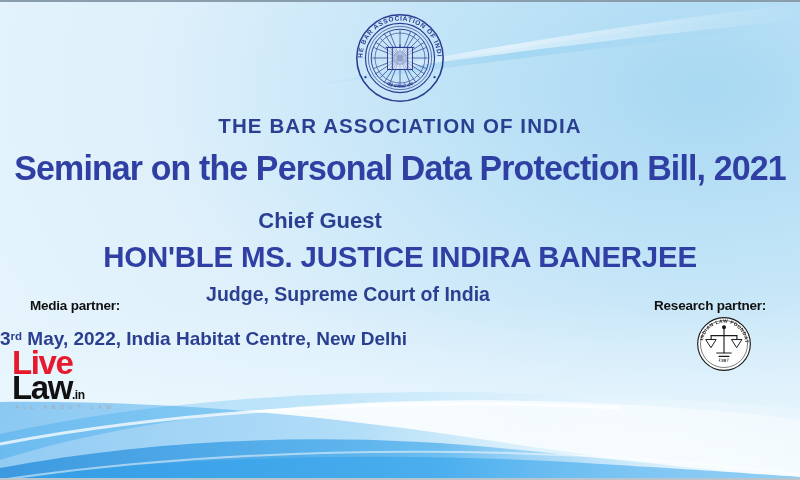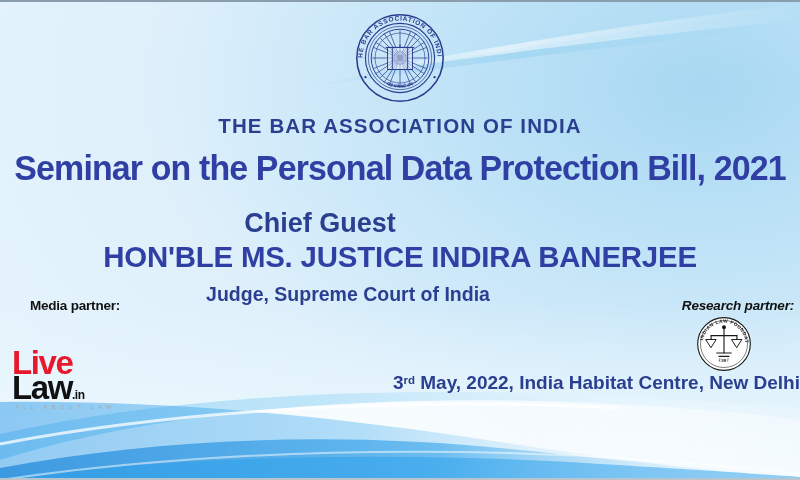--- a/index.html
+++ b/index.html
@@ -59,21 +59,21 @@
     letter-spacing: -0.9px;
     color: #2f3fa3;
     transform: scaleX(0.97);
     white-space: nowrap;
   }
 
   .chief-guest-label {
     position: absolute;
     top: 206px; left: 0; width: 640px;
     text-align: center;
-    font-size: 27px;
+    font-size: 22px;
     font-weight: bold;
     color: #2b3f91;
   }
 
   .guest-name {
     position: absolute;
     top: 238px; left: 0; width: 800px;
     text-align: center;
     font-size: 30px;
     font-weight: bold;
@@ -88,25 +88,24 @@
     top: 281px; left: 0; width: 696px;
     text-align: center;
     font-size: 19.5px;
     font-weight: bold;
     color: #2b3f91;
   }
 
   .event-details {
     position: absolute;
     top: 326px; left: 0; width: 800px;
-    text-align: right;
+    text-align: left;
     font-size: 19px;
     font-weight: bold;
     color: #2b3f91;
-    margin-top: 44px;
   }
   .event-details .ord {
     font-size: 11.5px;
     vertical-align: 5px;
     font-weight: bold;
   }
 
   
   .partner-label {
     font-size: 13.5px;
@@ -164,21 +163,21 @@
     padding-left: 3px;
   }
 
   .research-partner {
     position: absolute;
     right: 6px;
     top: 296px;
     width: 140px;
     text-align: center;
   }
-  .research-partner .partner-label { text-align: right; font-style: italic; }
+  .research-partner .partner-label { text-align: left; }
   .ilf-seal-wrap {
     width: 56px;
     height: 56px;
     margin: 3px auto 0 auto;
   }
 </style>
 </head>
 <body>
 
 <div id="poster">

